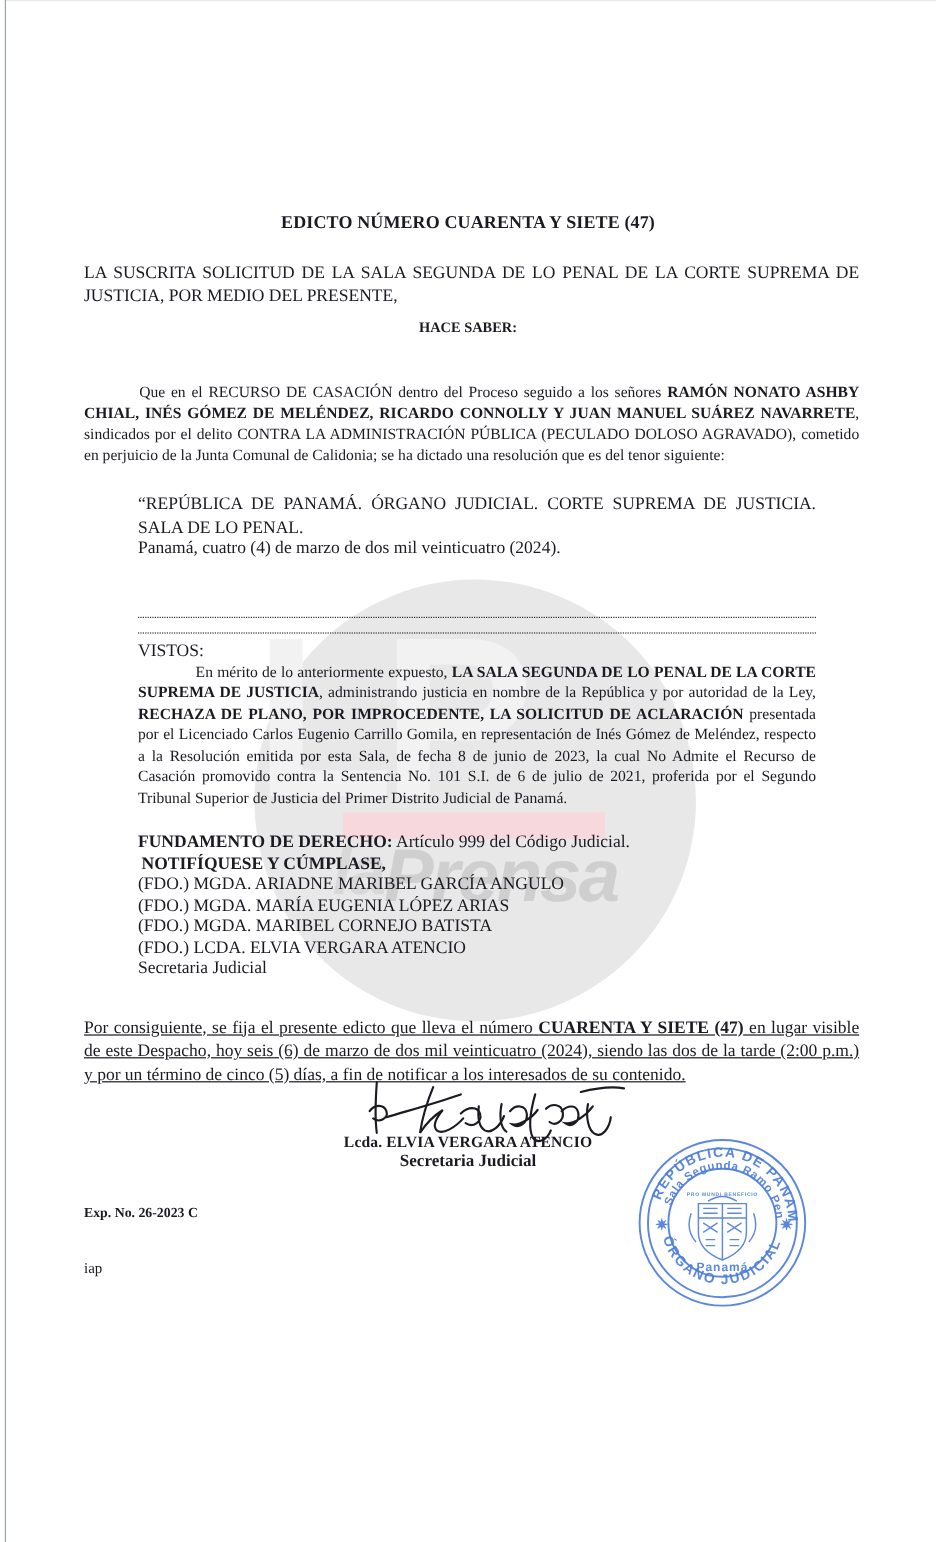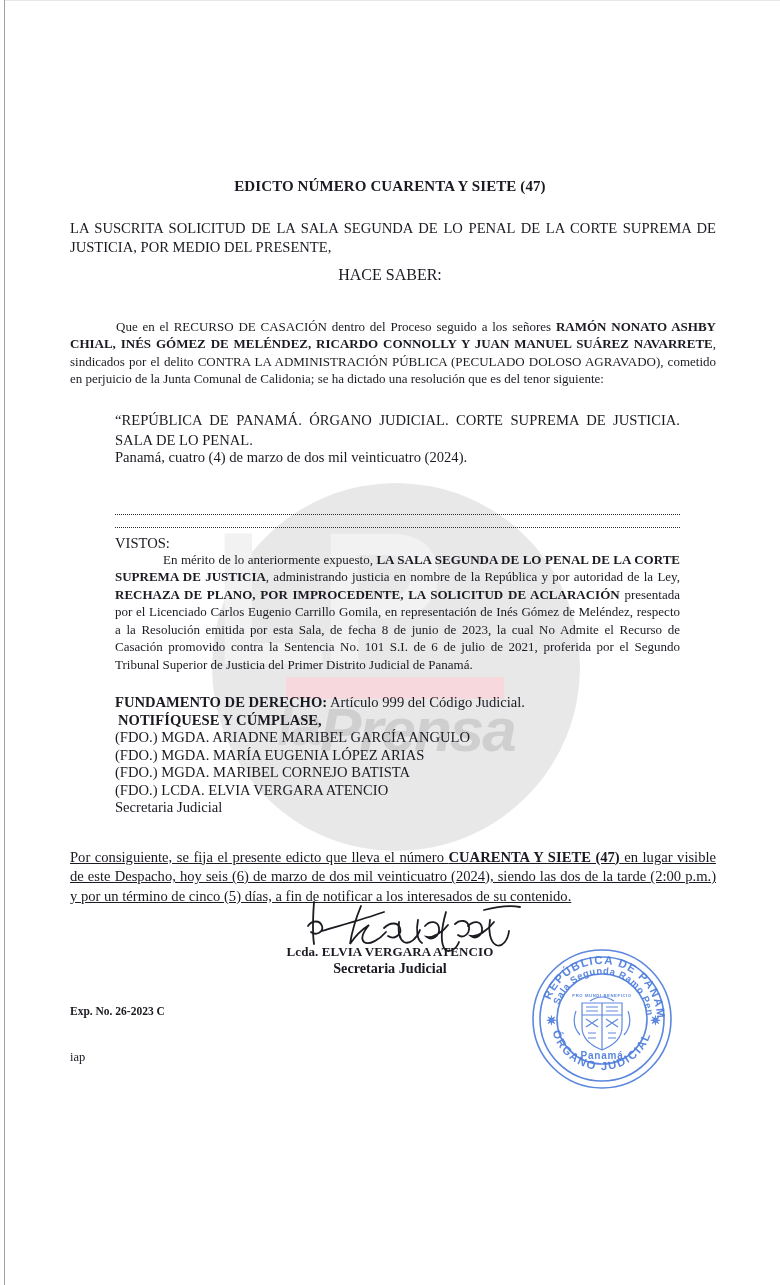--- a/index.html
+++ b/index.html
@@ -122,22 +122,22 @@
     font-size: 14.6px;
     line-height: 1.33;
     text-align: justify;
   }
   .hace-saber {
     position: absolute;
     left: 70px;
     top: 266px;
     width: 640px;
     text-align: center;
-    font-size: 16px;
-    font-weight: normal;
+    font-size: 12px;
+    font-weight: bold;
   }
   .para-que {
     position: absolute;
     left: 70px;
     top: 305px;
     width: 646px;
     font-size: 13px;
     line-height: 1.34;
     text-align: justify;
     text-indent: 46px;

